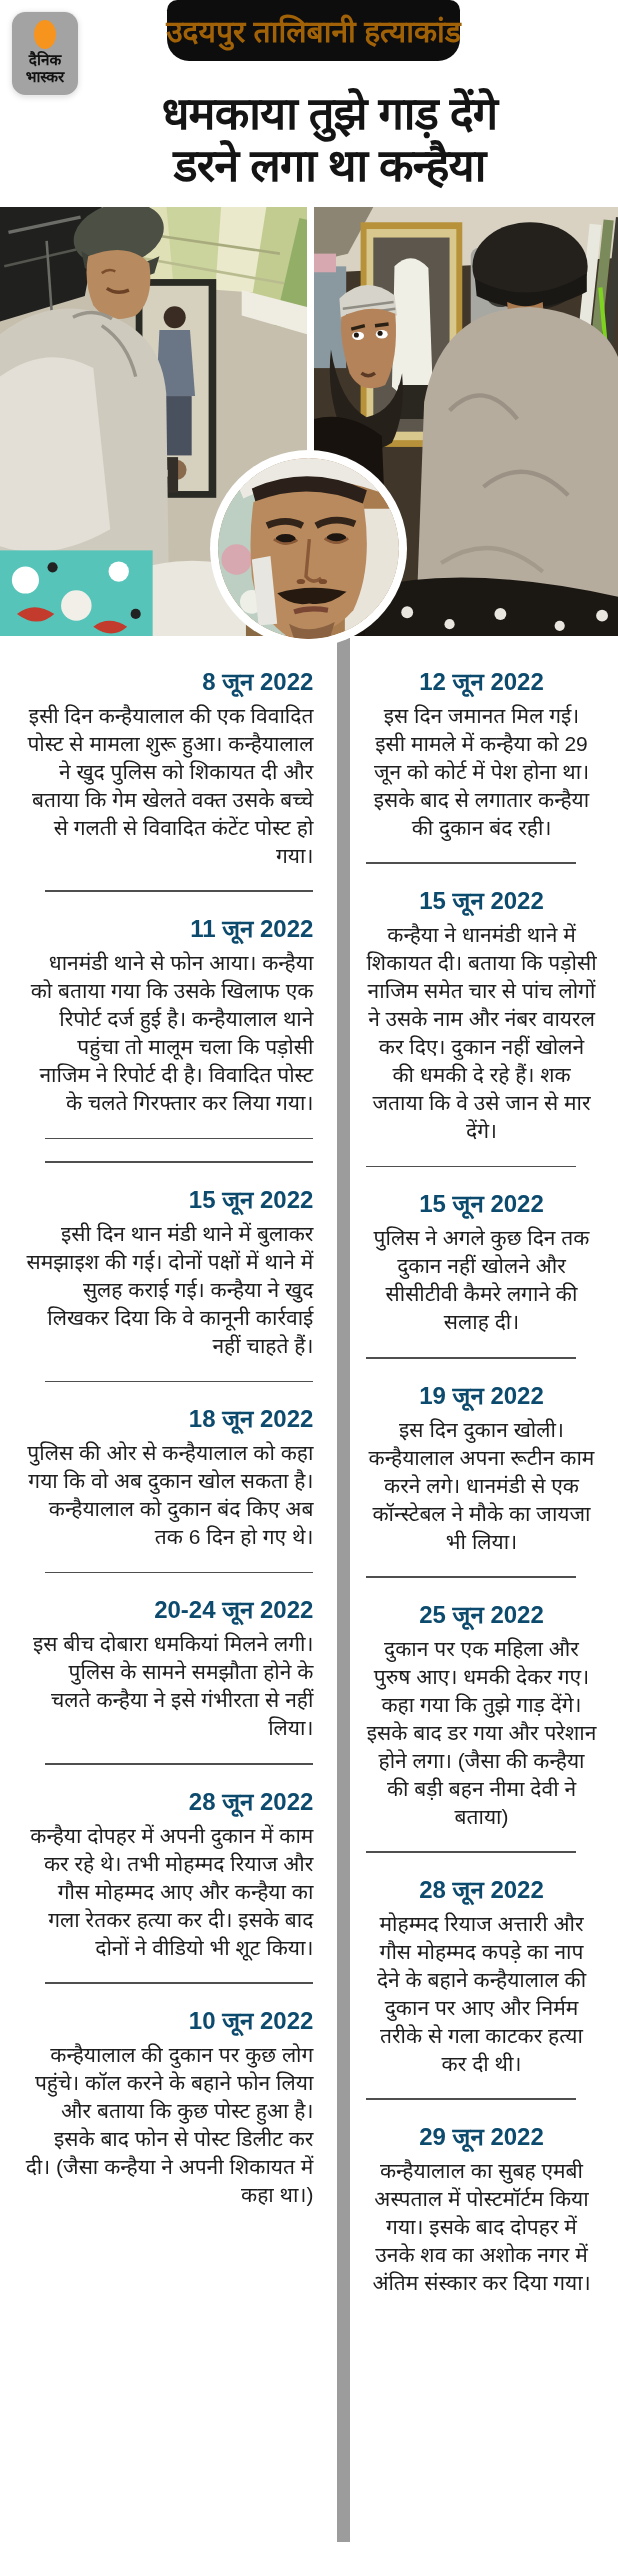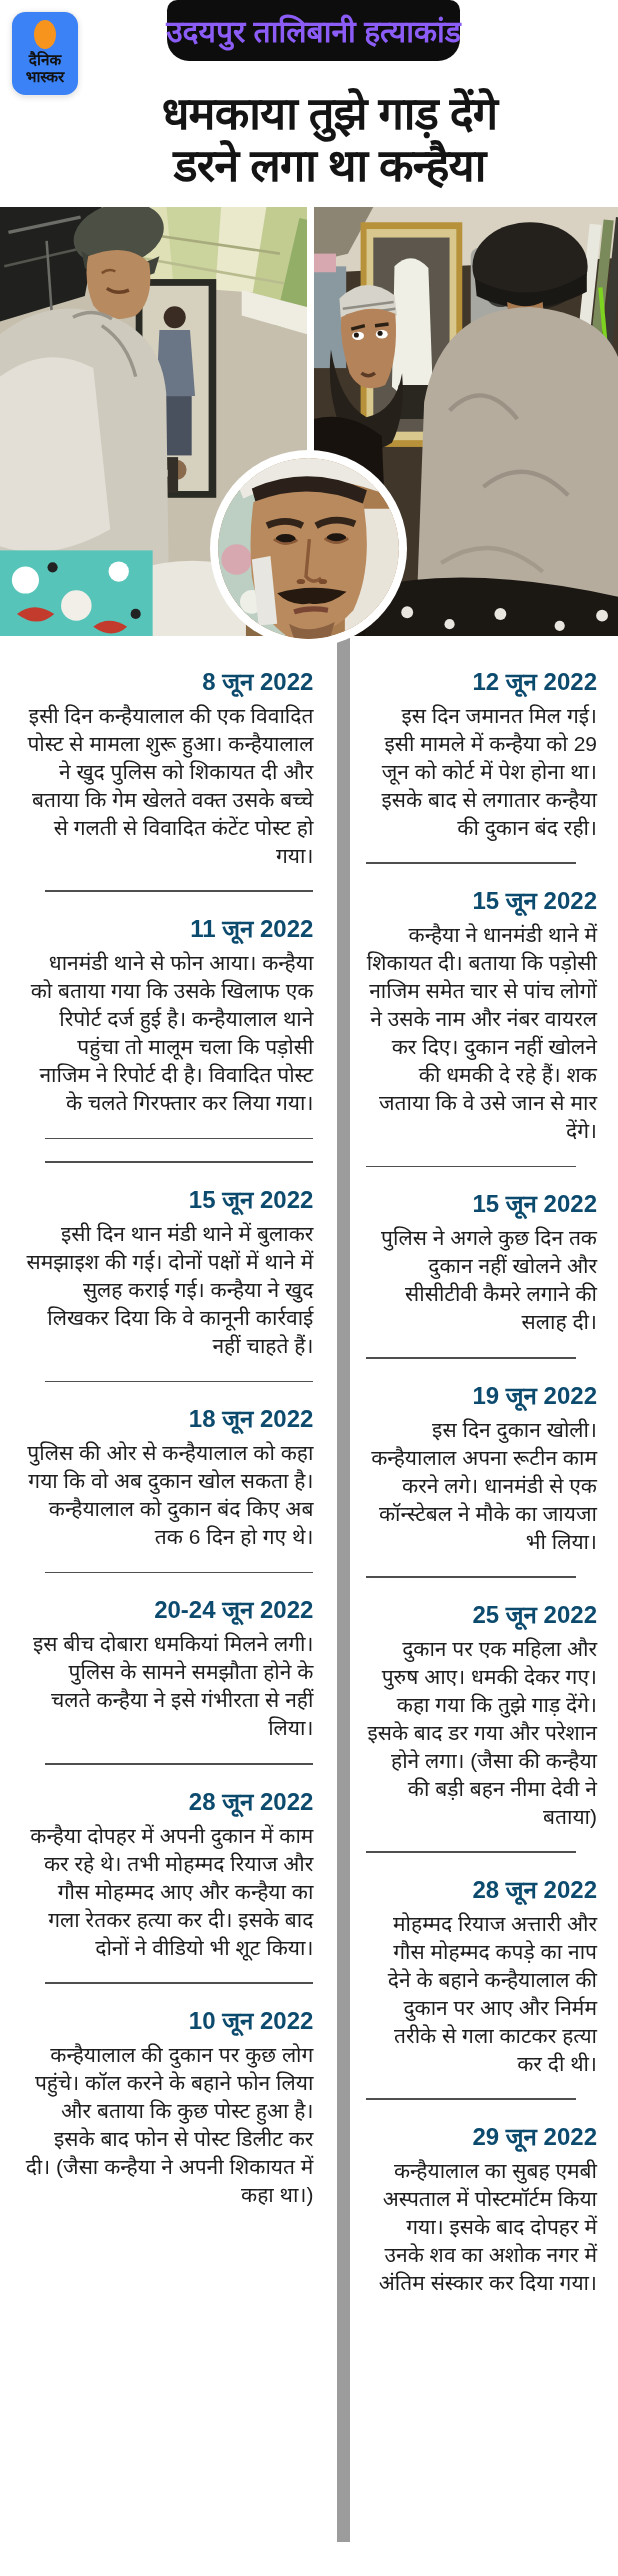--- a/index.html
+++ b/index.html
@@ -1,27 +1,27 @@
 <!DOCTYPE html>
 <html lang="hi" style="font-size:13.6px"><head>
 <meta charset="utf-8">
 <style>
   html,body{margin:0;padding:0;background:#ffffff;}
   .page{position:relative;width:619px;height:2576px;background:#fff;overflow:hidden;
         font-family:"Liberation Sans","DejaVu Sans",sans-serif;}
 
   
-  .logo-card{position:absolute;left:12px;top:12px;width:66px;height:83px;background:#3b82f6;
+  .logo-card{position:absolute;left:12px;top:12px;width:66px;height:83px;background:#a3a3a3;
              border-radius:13.6px;box-shadow:0 0 0 0.8px #ececec,0 1.7px 6.8px rgba(0,0,0,.15);
              text-align:center;z-index:3;}
   .logo-dot{width:22px;height:29px;background:#f7941d;border-radius:50%;margin:7.6px auto 2.5px;}
   .logo-text{font-weight:bold;font-size:15.3px;line-height:17px;color:#121212;}
   .banner{position:absolute;left:167px;top:0;width:293px;height:61px;background:#0d0d0d;
           border-radius:10.2px 10.2px 22px 22px;display:flex;align-items:center;justify-content:center;z-index:2;}
-  .banner span{color:#8b5cf6;font-size:30px;font-weight:bold;white-space:nowrap;}
+  .banner span{color:#a16207;font-size:30px;font-weight:bold;white-space:nowrap;}
 
   
   .headline{position:absolute;left:0;top:88px;width:619px;margin:0;text-align:center;
             font-size:45px;line-height:52px;font-weight:900;color:#141414;letter-spacing:-0.8px;}
   .headline span{display:block;padding-left:40px;}
 
   
   .collage{position:absolute;left:0;top:207px;width:619px;height:429px;}
   .still{position:absolute;top:0;height:429px;overflow:hidden;background:#3a332a;}
   .still svg{display:block;width:100%;height:100%;}
@@ -29,21 +29,21 @@
   .still-right{left:314px;width:305px;}
   .portrait{position:absolute;left:210px;top:243px;width:197px;height:197px;border-radius:50%;
             background:#fff;z-index:4;display:flex;align-items:center;justify-content:center;}
   .portrait svg{width:181px;height:181px;border-radius:50%;display:block;}
 
   
   .timeline{position:absolute;left:0;top:638px;width:619px;height:1938px;}
   .divider{position:absolute;left:337px;top:0;width:12.7px;height:1904px;background:#9c9c9c;}
   .col{position:absolute;top:29px;}
   .col-left{left:25.4px;width:288px;text-align:right;}
-  .col-right{left:366px;width:231px;text-align:right;}
+  .col-right{left:366px;width:231px;text-align:center;}
   .entry h3{margin:0 0 5.1px 0;font-size:24px;line-height:30px;color:#0c4a6e;font-weight:bold;}
   .entry p{margin:0;font-size:21px;line-height:28px;color:#1e1e1e;}
   .sep{height:1.7px;background:#4f4f4f;margin:20.4px 0 22px 0;}
   .col-left .sep{width:268px;margin-left:auto;}
   .col-right .sep{width:210px;}
 </style>
 </head>
 <body>
 
 <div class="page">

